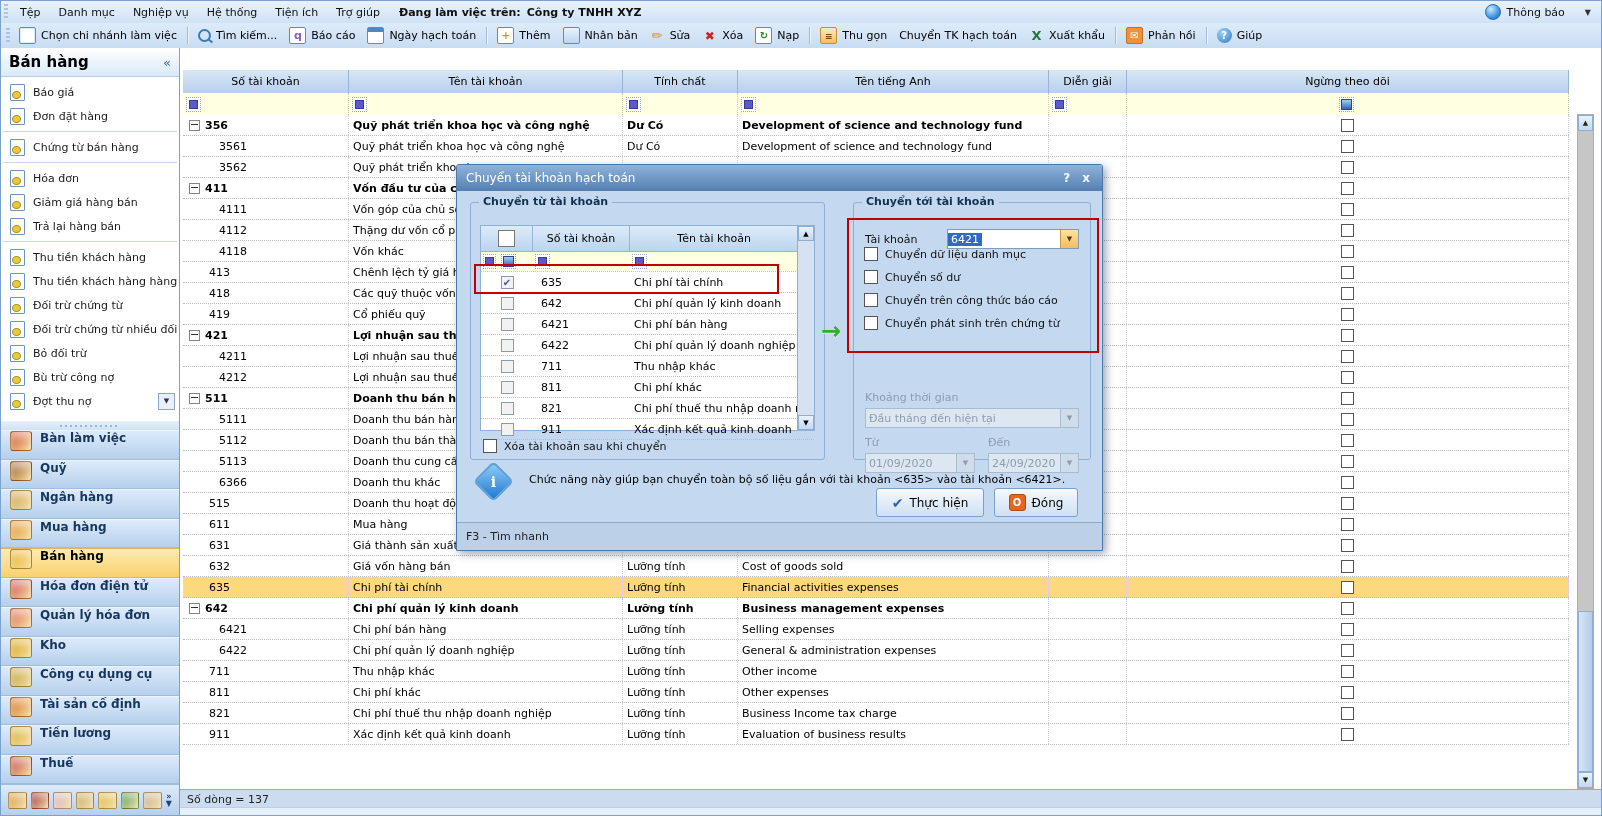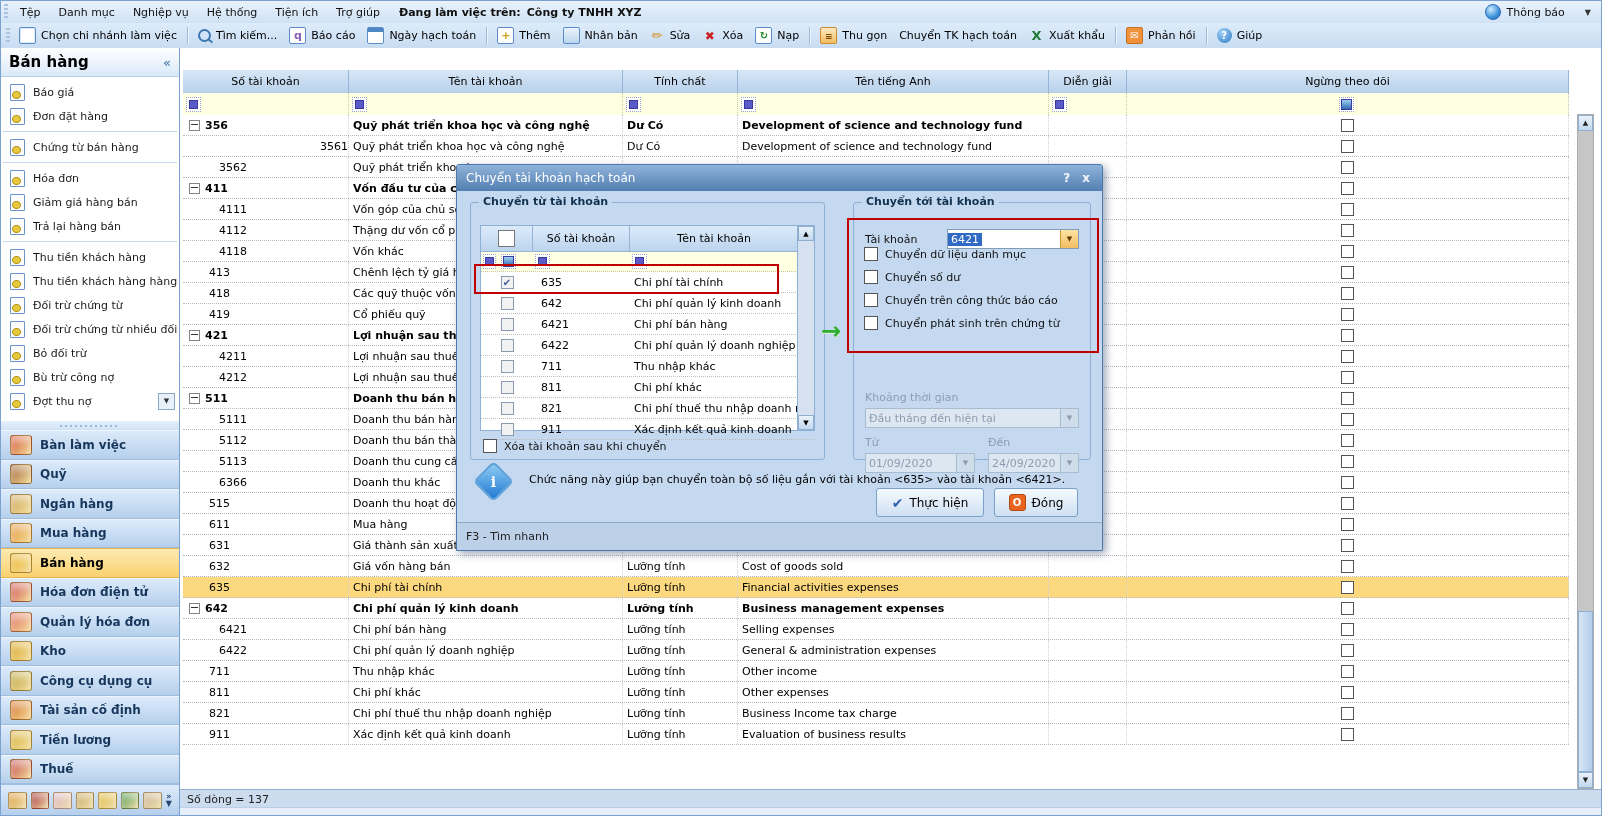--- a/index.html
+++ b/index.html
@@ -48,21 +48,21 @@
   .nav-item{height:24px;display:flex;align-items:center;gap:8px;padding-left:9px;font-size:11px;color:#1a1a1a;}
   .nav-item .lbl{white-space:nowrap;overflow:hidden;}
   .page-ico{width:13px;height:15px;background:#fdfdff;border:1px solid #6a93c8;border-radius:1px;position:relative;flex:none;}
   .page-ico::after{content:"";position:absolute;left:1px;bottom:1px;width:7px;height:6px;border-radius:50%;background:#e8c93e;border:1px solid #b09018;}
   .navdiv{height:1px;background:#c4d9ef;margin:3px 2px;}
   .dropbox{margin-left:auto;margin-right:4px;width:15px;height:15px;border:1px solid #8aa8cc;background:#e8f0fa;
            display:flex;align-items:center;justify-content:center;font-size:7px;color:#333;}
   .splitter{height:9px;background:linear-gradient(#e6f0fb,#cfe2f5);display:flex;align-items:center;justify-content:center;}
   .splitter::after{content:"";width:60px;height:2px;background:repeating-linear-gradient(90deg,#9ab5d6 0 2px,transparent 2px 5px);}
   .modules{flex:1;display:flex;flex-direction:column;}
-  .module{flex:1;display:flex;align-items:center;gap:8px;padding-left:9px;font-weight:bold;font-size:12px;color:#16365c;
+  .module{flex:1;display:flex;gap:8px;padding-left:9px;font-weight:bold;font-size:12px;color:#16365c;
           background:linear-gradient(#ddebfb,#b5cfec);border-top:1px solid #edf4fc;border-bottom:1px solid #9fbddd;}
   .module.active{background:linear-gradient(#fdeab2,#f9d26e);border-top:1px solid #e8b44c;border-bottom:1px solid #e8b44c;color:#000;}
   .mod-ico{width:20px;height:18px;border-radius:3px;flex:none;border:1px solid rgba(90,60,10,.45);
            box-shadow:inset 0 6px 6px rgba(255,255,255,.55);}
   .strip{height:30px;display:flex;align-items:center;gap:4px;padding:0 7px;background:linear-gradient(#ddebfb,#b5cfec);border-top:1px solid #9fbddd;}
   .strip-ico{width:17px;height:15px;border-radius:2px;border:1px solid rgba(90,60,10,.4);box-shadow:inset 0 5px 5px rgba(255,255,255,.5);}
   .strip-more{margin-left:auto;display:flex;flex-direction:column;align-items:center;font-size:8px;color:#20456e;line-height:7px;font-weight:bold;}
   
   .main{left:179px;top:47px;right:0;bottom:0;background:#fff;}
   .page-title{height:22px;background:#c7daf0;border-bottom:1px solid #9db9d9;display:flex;align-items:center;
@@ -390,21 +390,21 @@
         </div>
         <div class="cell" style="width: 274px; flex: 0 0 auto; padding-left: 4px;">Quỹ phát triển khoa học và công nghệ</div>
         <div class="cell" style="width: 115px; flex: 0 0 auto; padding-left: 4px;">Dư Có</div>
         <div class="cell" style="width: 311px; flex: 0 0 auto; padding-left: 4px;">Development of science and technology fund</div>
         <div class="cell" style="width: 78px; flex: 0 0 auto; padding-left: 4px;"></div>
         <div class="cell center" style="flex: 1 1 0%;">
           <span class="cb"></span>
         </div>
       </div>
       <div class="row">
-        <div class="cell" style="width: 166px; flex: 0 0 auto; justify-content: flex-end;">
+        <div class="cell" style="width: 166px; flex: 0 0 auto;">
           <span class="ind-child"></span>
           <span>3561</span>
         </div>
         <div class="cell" style="width: 274px; flex: 0 0 auto; padding-left: 4px;">Quỹ phát triển khoa học và công nghệ</div>
         <div class="cell" style="width: 115px; flex: 0 0 auto; padding-left: 4px;">Dư Có</div>
         <div class="cell" style="width: 311px; flex: 0 0 auto; padding-left: 4px;">Development of science and technology fund</div>
         <div class="cell" style="width: 78px; flex: 0 0 auto; padding-left: 4px;"></div>
         <div class="cell center" style="flex: 1 1 0%;">
           <span class="cb"></span>
         </div>

